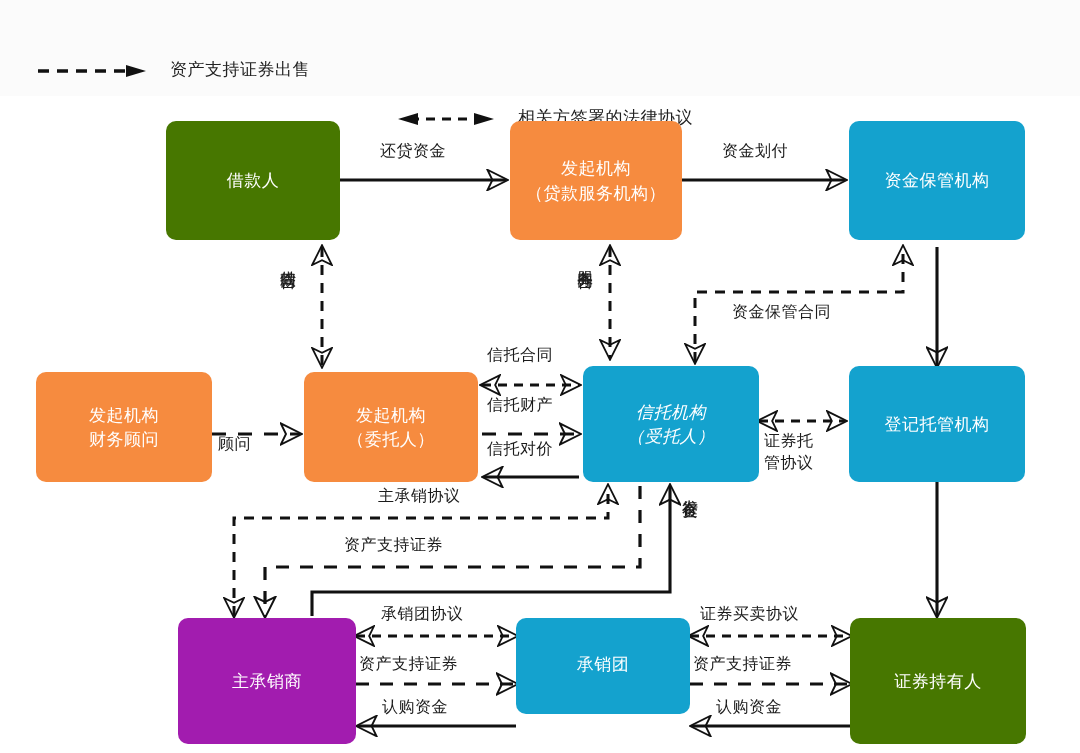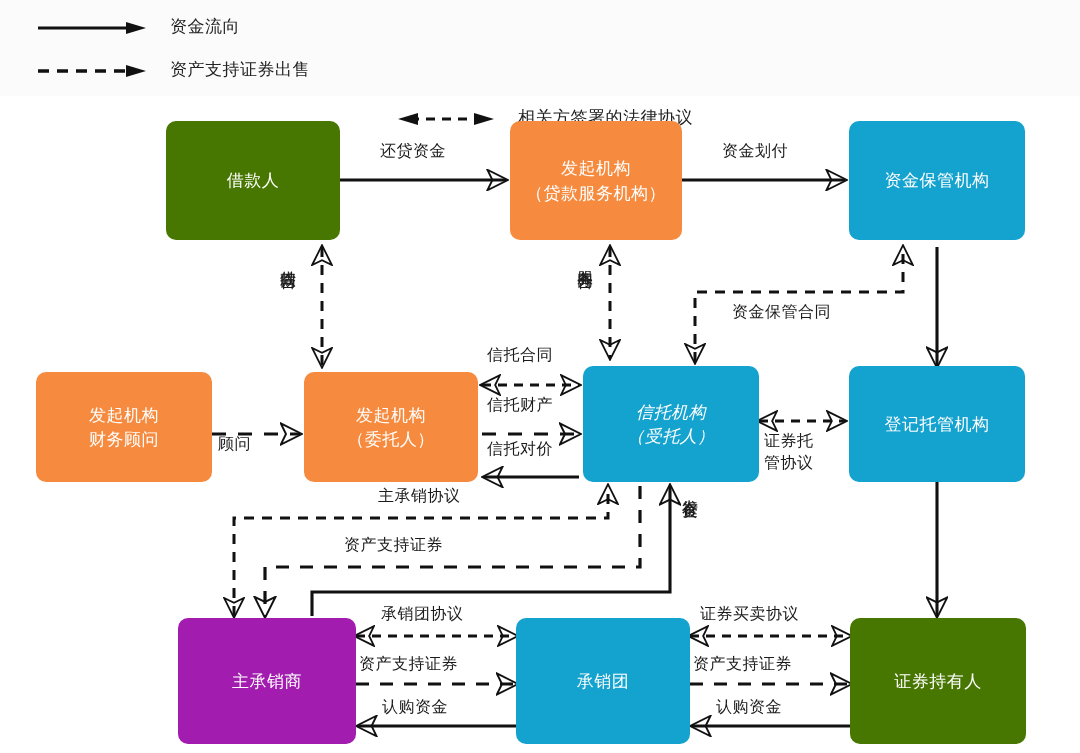--- a/index.html
+++ b/index.html
@@ -40,29 +40,20 @@
   svg.wires{position:absolute;left:0;top:0;width:1080px;height:753px;overflow:visible;}
   svg.wires line, svg.wires path, svg.wires polyline{fill:none;stroke:#111;}
 </style>
 </head>
 <body>
 
 <div id="stage">
 
   <div class="legend">
 
-    <div class="lg-item" style="left:38px;top:15px;">
-      <div class="lg-art" style="width:110px;">
-        <svg width="110" height="14" viewBox="0 0 110 14">
-          <line x1="0" y1="7" x2="92" y2="7" stroke="#111" stroke-width="3.2"></line>
-          <polygon points="88,1 108,7 88,13" fill="#111"></polygon>
-        </svg>
-      </div>
-      <div class="lg-label" style="margin-left:22px;">资金流向</div>
-    </div>
 
 
     <div class="lg-item" style="left:38px;top:58px;">
       <div class="lg-art" style="width:110px;">
         <svg width="110" height="14" viewBox="0 0 110 14">
           <line x1="0" y1="7" x2="90" y2="7" stroke="#111" stroke-width="3.4" stroke-dasharray="11 8"></line>
           <polygon points="88,1 108,7 88,13" fill="#111"></polygon>
         </svg>
       </div>
       <div class="lg-label" style="margin-left:22px;">资产支持证券出售</div>
@@ -159,21 +150,21 @@
   </div>
 
   <div class="node" style="left:849px;top:366px;width:176px;height:116px;background:#14A2CE;">
     <span>登记托管机构</span>
   </div>
 
   <div class="node" style="left:178px;top:618px;width:178px;height:126px;background:#a21caf;">
     <span>主承销商</span>
   </div>
 
-  <div class="node" style="left:516px;top:618px;width:174px;height:126px;background:#14A2CE;">
+  <div class="node" style="left:516px;top:618px;width:174px;height:96px;background:#14A2CE;font-family:Liberation Mono, monospace;">
     <span>承销团</span>
   </div>
 
   <div class="node" style="left:850px;top:618px;width:176px;height:126px;background:#477700;">
     <span>证券持有人</span>
   </div>
 
   <div class="elabel" style="left:380px;top:142px;">还贷资金</div>
   <div class="elabel" style="left:722px;top:142px;">资金划付</div>
 

